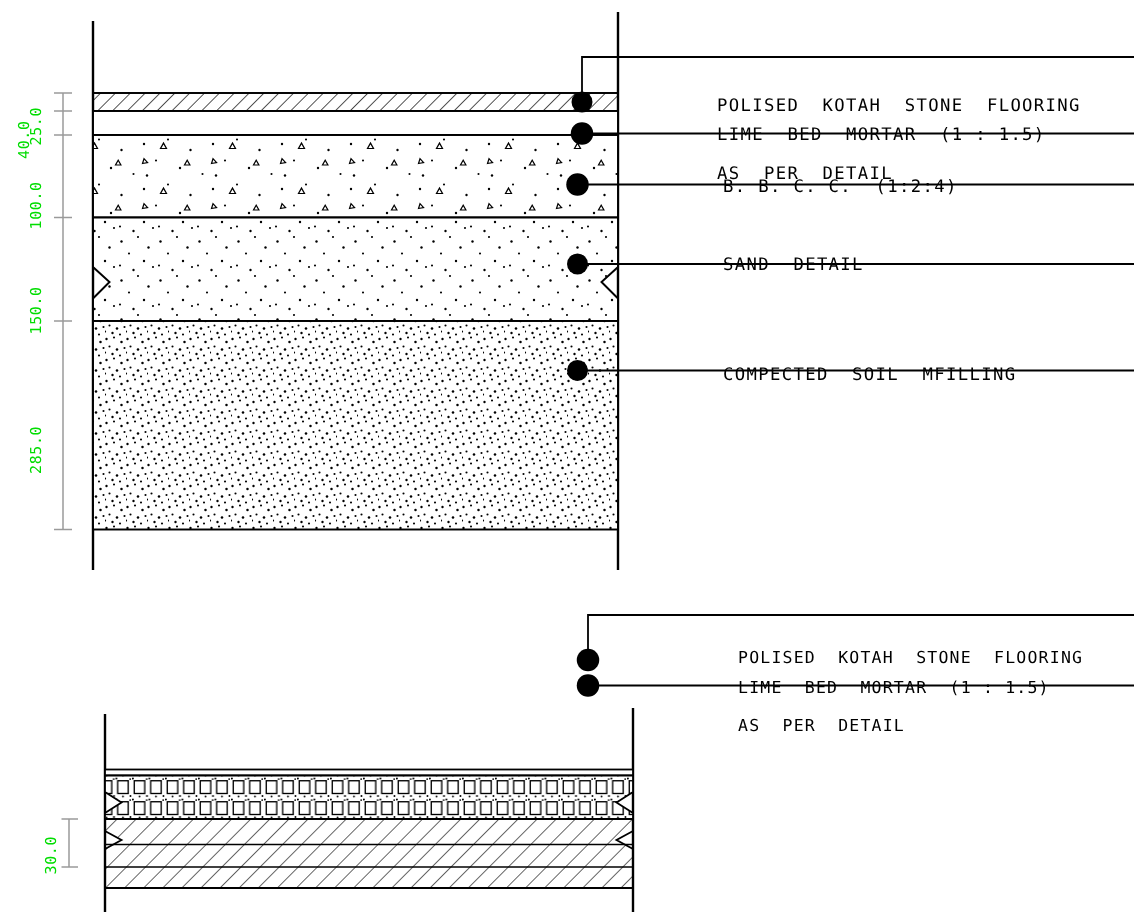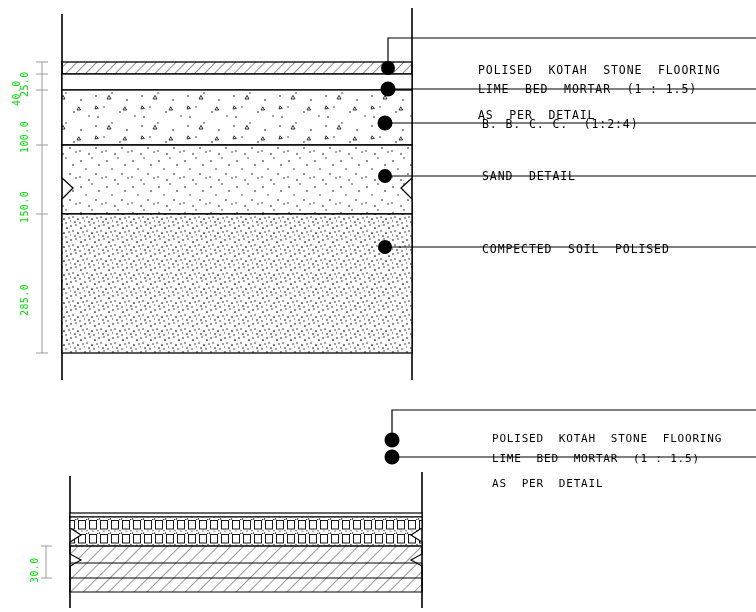--- a/index.html
+++ b/index.html
@@ -184,21 +184,21 @@
 
   <div class="dim" style="left:40px;top:572px">30.0</div>
 
   <div class="anno" style="left:478px;top:33px">
     <div>POLISED  KOTAH  STONE  FLOORING</div>
     <div>AS  PER  DETAIL</div>
   </div>
   <div class="anno" style="left:478px;top:82px">LIME  BED  MORTAR  (1 : 1.5)</div>
   <div class="anno" style="left:482px;top:117px">B. B. C. C.  (1:2:4)</div>
   <div class="anno" style="left:482px;top:169px">SAND  DETAIL</div>
-  <div class="anno" style="left:482px;top:242px">COMPECTED  SOIL  POLISED</div>
+  <div class="anno" style="left:482px;top:242px">COMPECTED  SOIL  MFILLING</div>
 
   <div class="anno small" style="left:492px;top:401px">
     <div>POLISED  KOTAH  STONE  FLOORING</div>
     <div>AS  PER  DETAIL</div>
   </div>
   <div class="anno small" style="left:492px;top:451px">LIME  BED  MORTAR  (1 : 1.5)</div>
 
 </div>
 
 </body></html>

